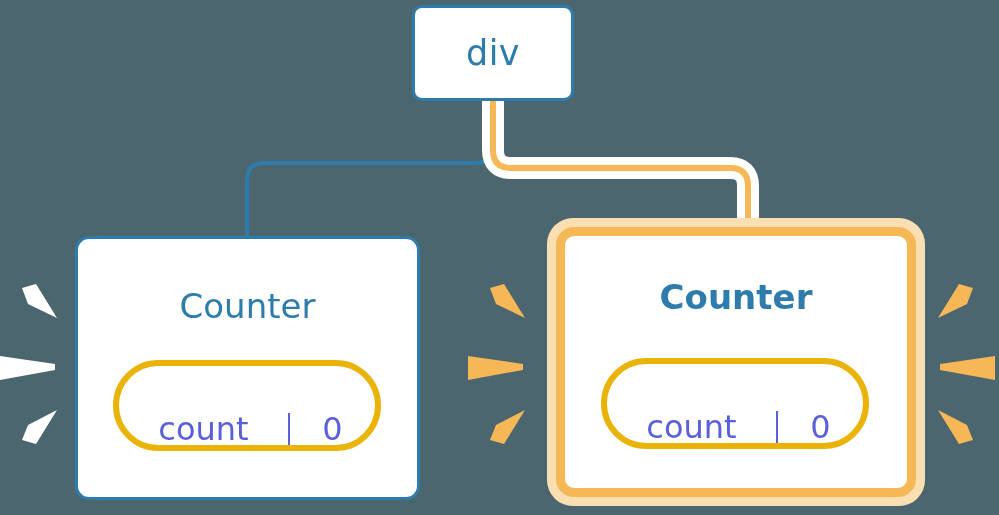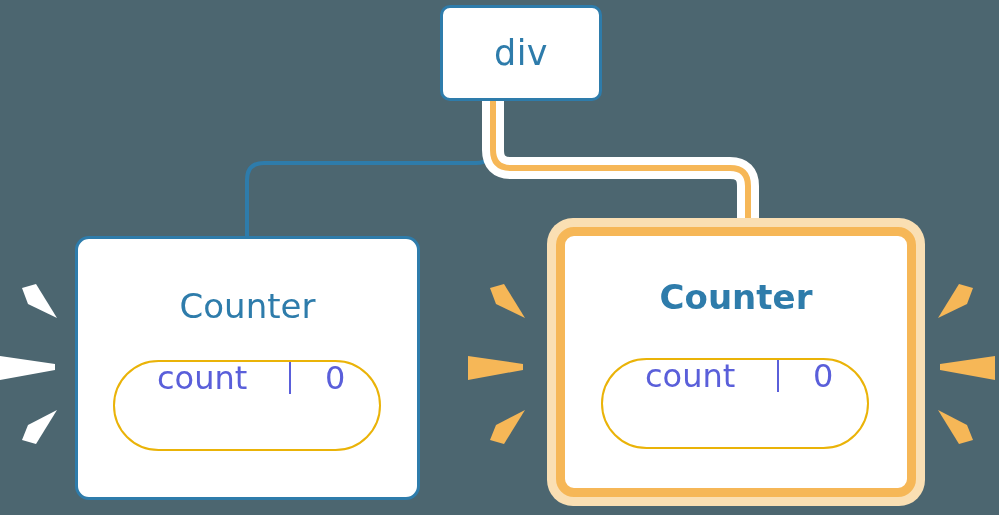--- a/index.html
+++ b/index.html
@@ -33,21 +33,20 @@
   }
   
   #div-node {
     left: 412px;
     top: 5px;
     width: 162px;
     height: 96px;
     border: 3px solid #2e7cab;
     border-radius: 10px;
     justify-content: center;
-    margin-left: 28px;
   }
   #div-node .node-title {
     font-size: 35px;
     color: #2e7cab;
     letter-spacing: 0.5px;
     line-height: 1;
   }
   
   #counter-left {
     left: 75px;
@@ -88,22 +87,22 @@
     font-size: 34px;
     color: #2e7cab;
     font-weight: bold;
     margin-top: 44px;
     line-height: 1;
   }
   
   .pill {
     position: absolute;
     display: flex;
-    align-items: flex-start;
-    border: 2px solid #eab308;
+    align-items: flex-end;
+    border: 6px solid #eab308;
     border-radius: 999px;
     background: #ffffff;
     box-sizing: border-box;
   }
   #pill-left {
     left: 113px;
     top: 360px;
     width: 268px;
     height: 91px;
   }

